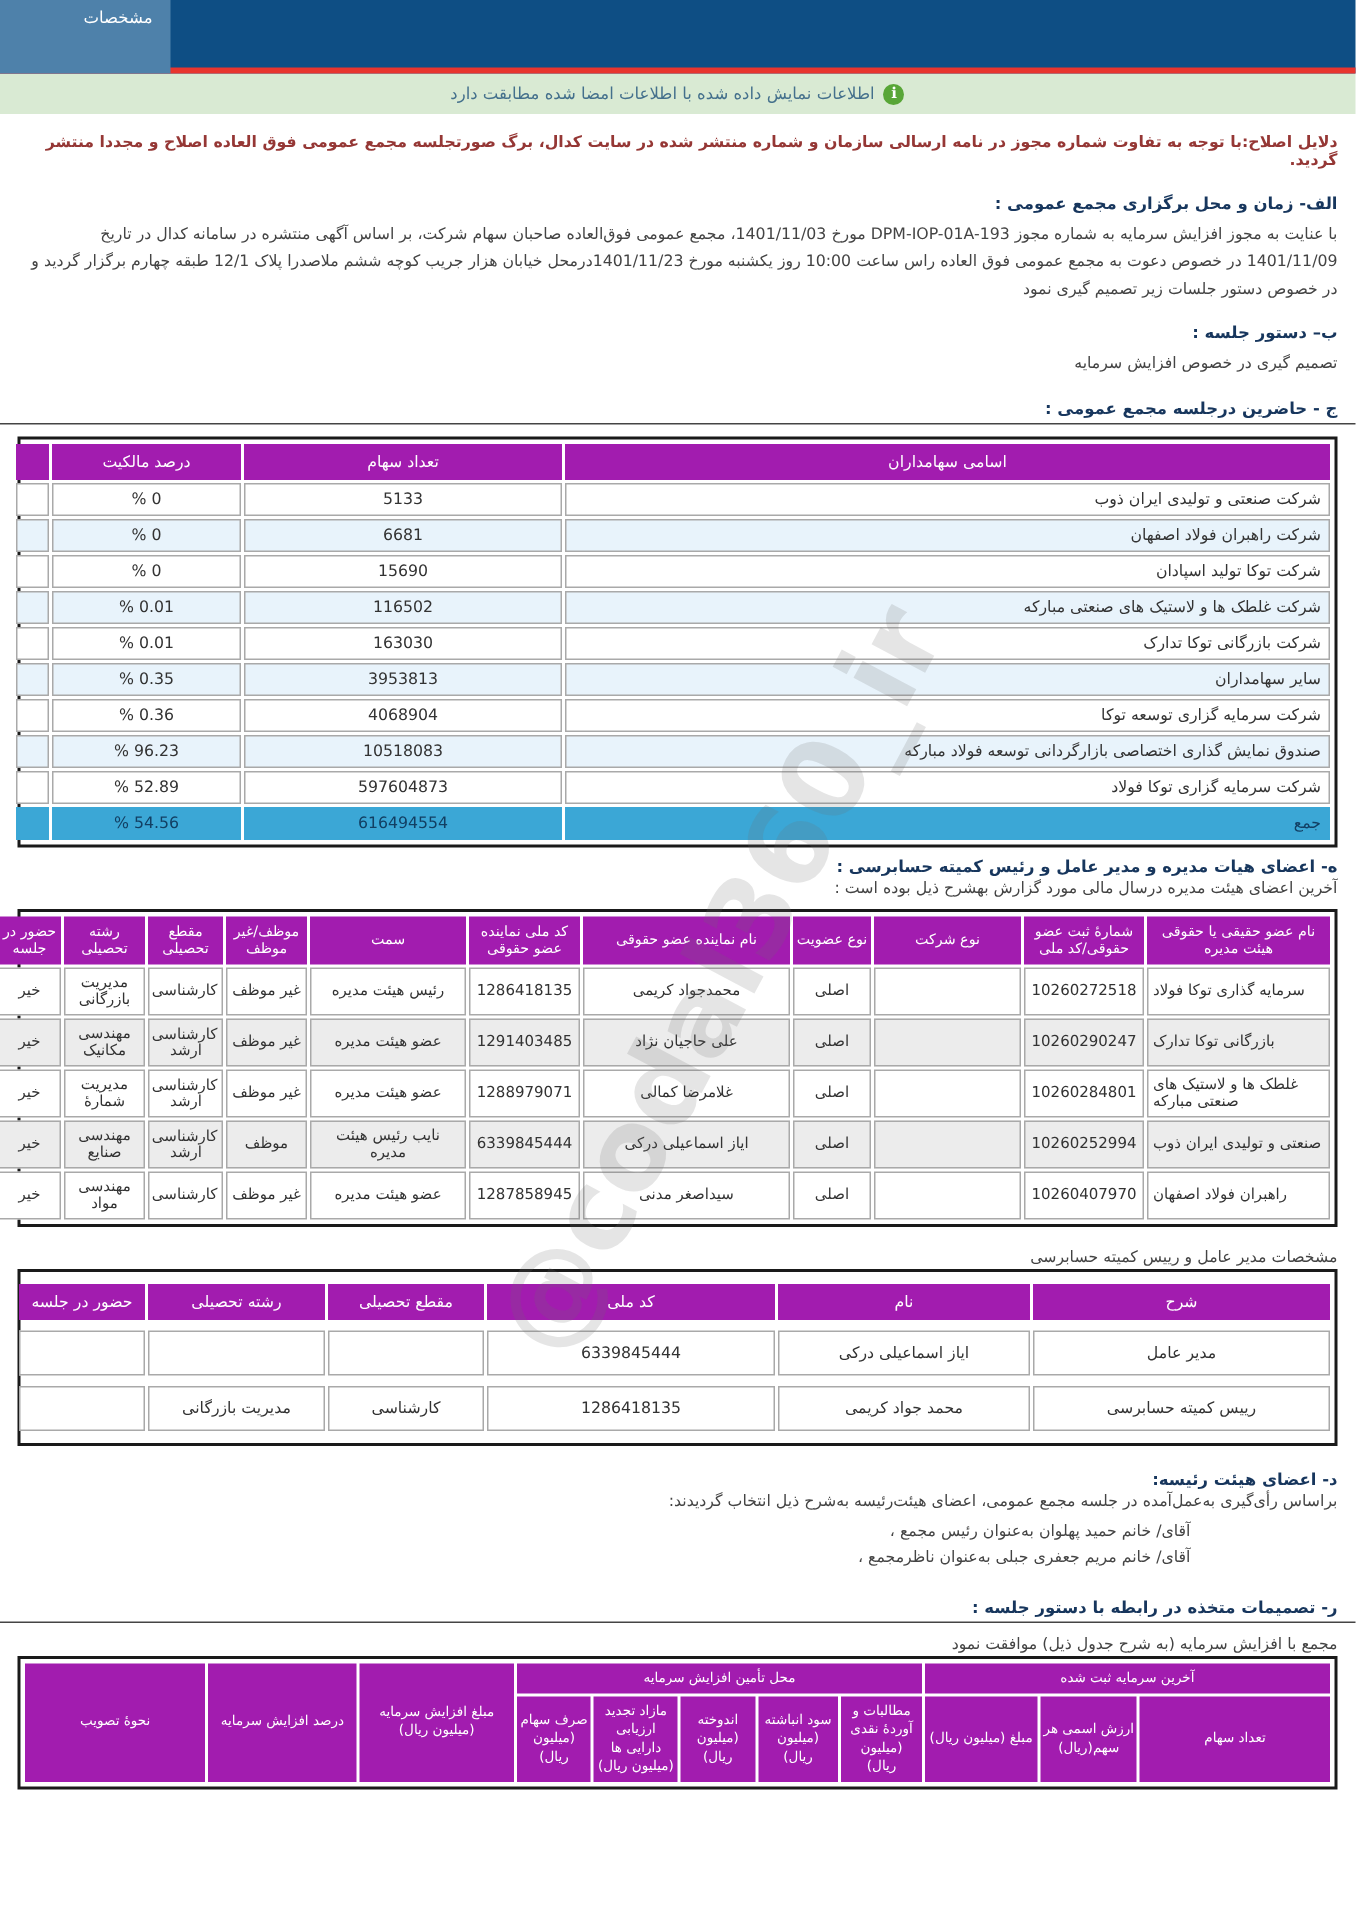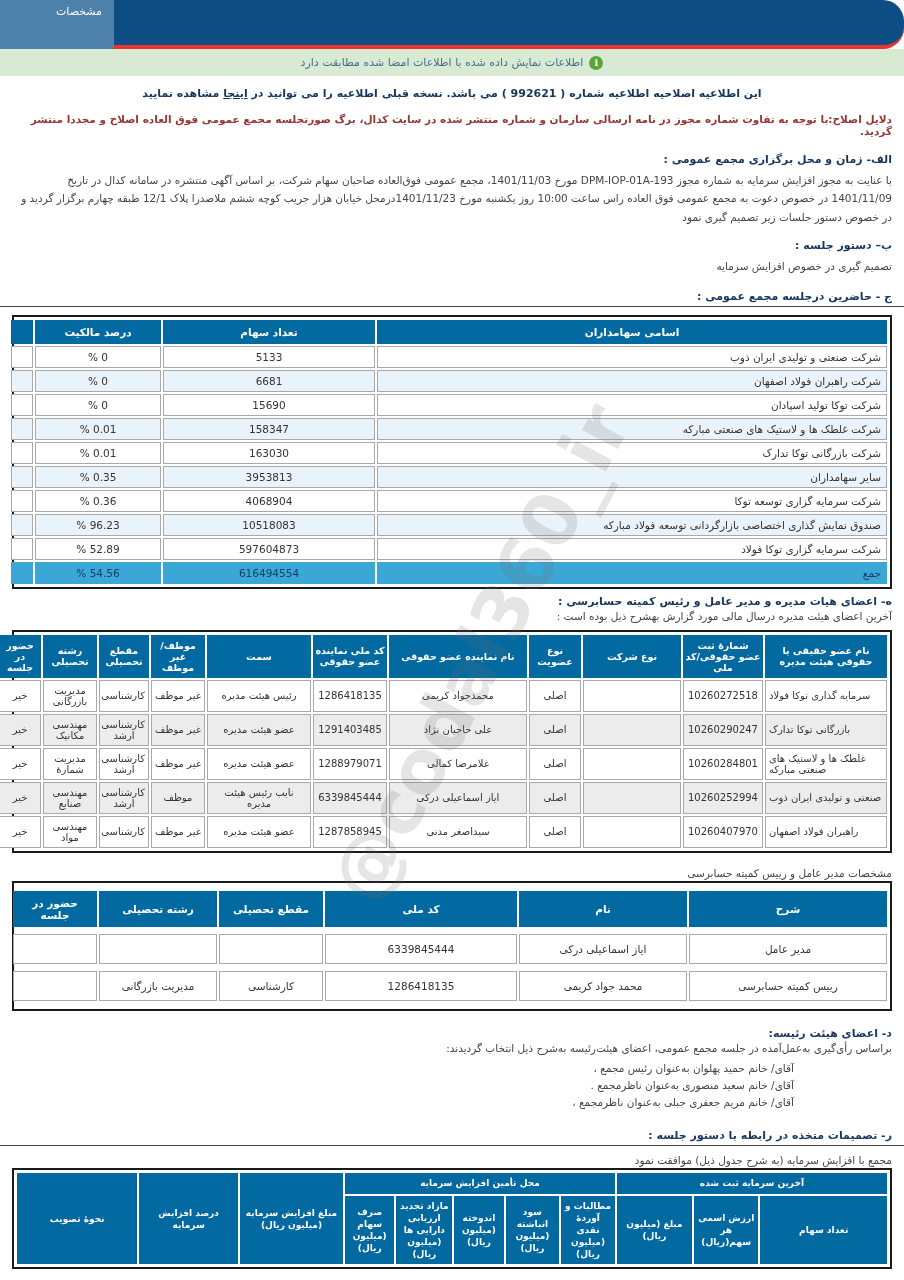--- a/index.html
+++ b/index.html
@@ -3,21 +3,21 @@
 <meta charset="utf-8">
 <style>
   * { margin:0; padding:0; box-sizing:border-box; }
   html,body { background:#fff; }
   body {
     width:904px; height:1280px; overflow:hidden; position:relative;
     font-family:"DejaVu Sans", sans-serif; direction:rtl; color:#333;
     font-size:11px;
   }
   
-  .banner { position:relative; height:49px; background:#0e4e84; border-bottom:4px solid #e8352e;border-radius:21px; }
+  .banner { position:relative; height:49px; background:#0e4e84; border-bottom:4px solid #e8352e; }
   .banner-tab {
     position:absolute; top:0; left:0; width:114px; height:49px;
     background:#4e81aa; color:#fff; font-size:11px; padding:5px 12px 0 0;
   }
   
   .info-bar {
     height:27px; background:#d9ead3; display:flex; align-items:center; justify-content:center;
     color:#44708c; font-size:11px; gap:6px;
   }
   .info-icon {
@@ -32,21 +32,21 @@
 
   .sec-title { margin:16px 12px 0 12px; font-weight:bold; color:#17365d; font-size:11px; }
   .sec-title.lined { margin:16px 0 0 0; padding:0 12px 3px 12px; border-bottom:1px solid #444; }
   .sec-sub { margin:2px 12px 0 12px; color:#444; font-size:10.5px; }
   .para { margin:5px 12px 0 12px; color:#444; font-size:10.5px; line-height:1.75; text-align:right; }
 
   
   .tbl-wrap { margin:8px 12px 0 12px; border:2px solid #1a1a1a; background:#fff; padding:1px; }
   table { width:100%; border-collapse:separate; border-spacing:2px; table-layout:fixed; }
   th {
-    background:#0369a1; color:#fff; font-weight:bold; font-size:10.5px;
+    background:#a21caf; color:#fff; font-weight:normal; font-size:10.5px;
     padding:6px 3px; text-align:center; vertical-align:middle;
   }
   td {
     border:1px solid #a9a9a9; background:#fff; padding:4px 5px; font-size:10.5px;
     color:#333; text-align:center; vertical-align:middle; overflow:hidden;
   }
   
   .present td.c-name { text-align:right; }
   .present tr:nth-child(even) td { background:#e8f3fb; }
   .present tr.total-row td { background:#3ba7d6; border-color:#3ba7d6; color:#123f63; }
@@ -85,25 +85,20 @@
     <div class="banner-tab">
       <span>مشخصات</span>
     </div>
   </div>
 
   <div class="info-bar">
     <span class="info-icon">i</span>
     <span>اطلاعات نمایش داده شده با اطلاعات امضا شده مطابقت دارد</span>
   </div>
 
-  <div class="notice-line">
-    <span>این اطلاعیه اصلاحیه اطلاعیه شماره ( 992621 ) می باشد. نسخه قبلی اطلاعیه را می توانید در</span>
-    <a>اینجا</a>
-    <span>مشاهده نمایید</span>
-  </div>
 
   <div class="correction-line">دلایل اصلاح:با توجه به تفاوت شماره مجوز در نامه ارسالی سازمان و شماره منتشر شده در سایت کدال، برگ صورتجلسه مجمع عمومی فوق العاده اصلاح و مجددا منتشر گردید.</div>
 
 
   <div class="sec-title">الف- زمان و محل برگزاری مجمع عمومی :</div>
   <div class="para">با عنایت به مجوز افزایش سرمایه به شماره مجوز ⁦DPM-IOP-01A-193⁩ مورخ 1401/11/03، مجمع عمومی فوق‌العاده صاحبان سهام شرکت، بر اساس آگهی منتشره در سامانه کدال در تاریخ 1401/11/09 در خصوص دعوت به مجمع عمومی فوق العاده راس ساعت 10:00 روز یکشنبه مورخ 1401/11/23درمحل خیابان هزار جریب کوچه ششم ملاصدرا پلاک 12/1 طبقه چهارم   برگزار گردید و در خصوص دستور جلسات زیر تصمیم گیری نمود</div>
 
   <div class="sec-title" style="margin-top:13px">ب– دستور جلسه :</div>
   <div class="para">تصمیم گیری در خصوص افزایش سرمایه</div>
 
@@ -139,21 +134,21 @@
             <td class="c-sp"></td>
           </tr>
           <tr>
             <td class="c-name">شرکت توکا تولید اسپادان</td>
             <td class="c-shares">15690</td>
             <td class="c-pct">0 %</td>
             <td class="c-sp"></td>
           </tr>
           <tr>
             <td class="c-name">شرکت غلطک ها و لاستیک های صنعتی مبارکه</td>
-            <td class="c-shares">158347</td>
+            <td class="c-shares">116502</td>
             <td class="c-pct">0.01 %</td>
             <td class="c-sp"></td>
           </tr>
           <tr>
             <td class="c-name">شرکت بازرگانی توکا تدارک</td>
             <td class="c-shares">163030</td>
             <td class="c-pct">0.01 %</td>
             <td class="c-sp"></td>
           </tr>
           <tr>
@@ -336,21 +331,20 @@
             <td class="c-attend"></td>
           </tr>
         </tbody>
     </table>
   </div>
 
   <div class="sec-title" style="margin-top:16px">د- اعضای هیئت رئیسه:</div>
   <div class="sec-sub">براساس رأی‌گیری به‌عمل‌آمده در جلسه مجمع عمومی، اعضای هیئت‌رئیسه به‌شرح ذیل انتخاب گردیدند:</div>
   <div class="list-block">
     <div>آقای/ خانم  حمید پهلوان  به‌عنوان رئیس مجمع ،</div>
-    <div>آقای/ خانم  سعید منصوری  به‌عنوان ناظرمجمع .</div>
     <div>آقای/ خانم  مریم جعفری جبلی  به‌عنوان ناظرمجمع ،</div>
   </div>
 
   <div class="sec-title lined" style="margin-top:18px">ر- تصمیمات متخذه در رابطه با دستور جلسه :</div>
   <div class="caption" style="margin-top:8px">مجمع با افزایش سرمایه (به شرح جدول ذیل) موافقت نمود</div>
 
   <div class="tbl-wrap" style="margin-top:2px">
     <table class="capital">
       <colgroup>
         <col style="width:118px">

